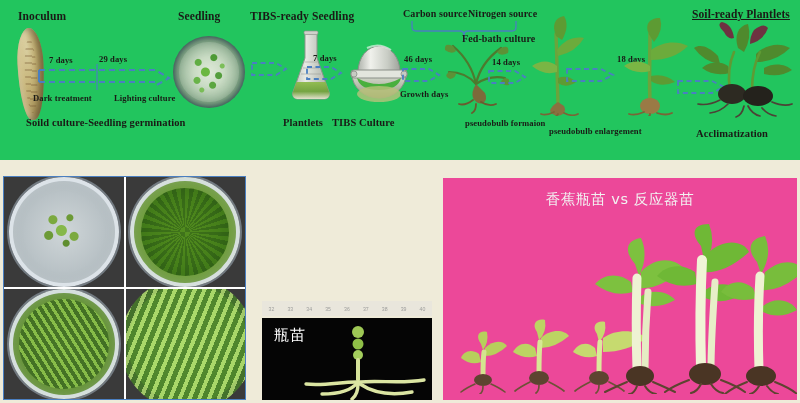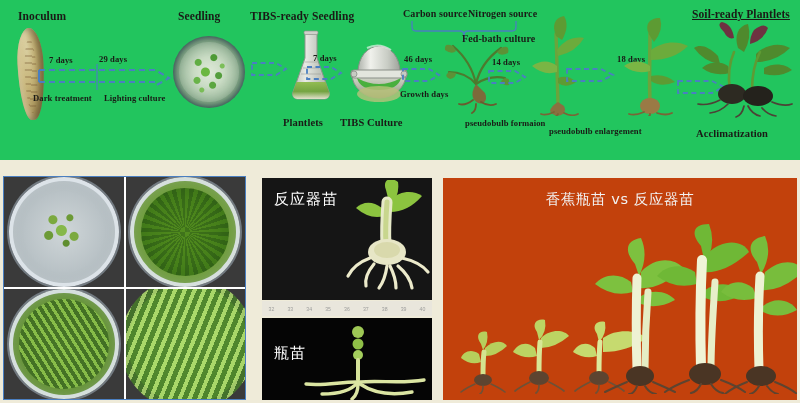--- a/index.html
+++ b/index.html
@@ -102,21 +102,21 @@
   
   #panel-reactor{left:262px;top:18px;width:170px;height:122px;background:#151515;}
   #panel-bottle{left:262px;top:158px;width:170px;height:82px;background:#050505;}
   #ruler{position:absolute;left:262px;top:141px;width:170px;height:15px;background:#e9e6dc;
          display:flex;align-items:center;justify-content:space-around;}
   .ruler-tick{font-family:"Liberation Sans",sans-serif;font-size:5.2px;color:#5c5f64;opacity:.55;}
 
   .cn-label{position:absolute;color:#ffffff;font-family:"DejaVu Sans",sans-serif;font-size:15px;font-weight:500;letter-spacing:1px;}
 
   
-  #panel-compare{left:443px;top:18px;width:354px;height:222px;background:#c2410c;}
+  #panel-compare{left:443px;top:18px;width:354px;height:222px;background:#ec4899;}
   #compare-title{position:absolute;left:0;right:0;top:12px;text-align:center;color:#f2f2f2;
       font-family:"DejaVu Sans",sans-serif;font-size:14.5px;letter-spacing:.6px;}
 
   .plant-row{position:absolute;left:0;right:0;bottom:0;height:100%;}
   .cmp-plant{position:absolute;bottom:6px;}
 </style>
 </head>
 <body>
 
 <div id="page">
@@ -132,22 +132,23 @@
     <div class="dashed-arrow" style="left:37px;top:64px;">
       <svg width="136" height="28" viewBox="0 0 136 28">
         <path d="M2 6 H118 L132 14 L118 22" fill="none" stroke="#4a7fc1" stroke-width="2" stroke-dasharray="6 4"></path>
         <path d="M2 18 H118" fill="none" stroke="#4a7fc1" stroke-width="2" stroke-dasharray="6 4"></path>
         <path d="M2 6 V18" fill="none" stroke="#4a7fc1" stroke-width="2"></path>
         <path d="M60 0 V26" fill="none" stroke="#4a7fc1" stroke-width="1.2"></path>
       </svg>
     </div>
 
     <div class="wf-label lbl-small" style="left:33px;top:93px;">Dark treatment</div>
-    <div class="wf-label lbl-small" style="left:104px;top:93px;">Lighting culture</div>
-
+    <div class="wf-label lbl-small" style="left:114px;top:93px;">Lighting culture</div>
+
+    <div class="wf-label lbl-sub" style="left:26px;top:117px;">Soild culture-Seedling germination</div>
 
     <div class="wf-label lbl-title" style="left:178px;top:10px;">Seedling</div>
     <div class="photo dish" style="left:173px;top:36px;"></div>
 
     <div class="dashed-arrow" style="left:250px;top:60px;">
       <svg width="40" height="18" viewBox="0 0 40 18">
         <path d="M2 3 H26 L36 9 L26 15 H2 Z" fill="none" stroke="#4a7fc1" stroke-width="1.8" stroke-dasharray="5 3.5"></path>
       </svg>
     </div>
 
@@ -207,21 +208,21 @@
         <path d="M7 36 a27 24 0 0 0 54 0 z" fill="url(#baseG)" stroke="#8a8f88" stroke-width="1"></path>
         <rect x="6" y="32" width="56" height="8" rx="3" fill="#e2e5dd" stroke="#8a8f88" stroke-width="1"></rect>
         <path d="M12 40 q22 12 44 0 q-3 12 -22 12 q-19 0 -22 -12 z" fill="#3fae34" opacity=".92"></path>
         <ellipse cx="34" cy="56" rx="22" ry="8" fill="#b9c27a" opacity=".8"></ellipse>
         <circle cx="9" cy="36" r="3" fill="#c7cbc3" stroke="#8a8f88" stroke-width=".8"></circle>
         <circle cx="59" cy="36" r="3" fill="#c7cbc3" stroke="#8a8f88" stroke-width=".8"></circle>
         <path d="M22 10 q12 -6 24 2" fill="none" stroke="#ffffff" stroke-width="2" opacity=".6"></path>
       </svg>
     </div>
 
-    <div class="wf-label lbl-sub" style="left:340px;top:117px;">TIBS Culture</div>
+    <div class="wf-label lbl-sub" style="left:332px;top:117px;">TIBS Culture</div>
 
     <div class="wf-label lbl-tiny" style="left:403px;top:8px;">Carbon source</div>
     <div class="wf-label lbl-tiny" style="left:468px;top:8px;">Nitrogen source</div>
     <div class="bracket" style="left:410px;top:19px;">
       <svg width="110" height="26" viewBox="0 0 110 26">
         <path d="M2 2 v6 q0 4 4 4 h44 q4 0 4 4 v0 q0 -4 4 -4 h44 q4 0 4 -4 v-6" fill="none" stroke="#4a7fc1" stroke-width="1.3"></path>
         <path d="M54 16 v7" fill="none" stroke="#4a7fc1" stroke-width="1.3"></path>
       </svg>
     </div>
     <div class="wf-label lbl-tiny" style="left:462px;top:33px;">Fed-bath culture</div>
@@ -356,57 +357,35 @@
         </div>
         <div class="dish-cell">
           <div class="culture-dish cd-c"></div>
         </div>
         <div class="dish-cell">
           <div class="culture-dish cd-d"></div>
         </div>
       </div>
     </div>
 
-    <div class="panel" id="panel-reactor">
-      <div class="cn-label" style="left:12px;top:12px;">反应器苗</div>
-      <svg style="position:absolute;left:78px;top:2px;" width="92" height="118" viewBox="0 0 92 118">
-        <g fill="#8cc43f">
-          <path d="M46 10 C42 0 50 -4 58 2 q2 14 -8 24 z"></path>
-          <path d="M50 20 C60 10 74 10 82 16 q-14 16 -32 16 z"></path>
-          <path d="M42 28 C32 20 22 22 16 28 q14 12 28 8 z"></path>
-        </g>
-        <path d="M46 64 C45 50 46 36 47 22" fill="none" stroke="#e6e9c8" stroke-width="11" stroke-linecap="round"></path>
-        <path d="M46 64 C45 50 46 36 47 22" fill="none" stroke="#c8d68e" stroke-width="5" stroke-linecap="round"></path>
-        <ellipse cx="47" cy="72" rx="19" ry="13" fill="#e7e6c6"></ellipse>
-        <ellipse cx="47" cy="70" rx="13" ry="8" fill="#d9d9ac"></ellipse>
-        <g fill="none" stroke="#eceacb" stroke-width="3.2" stroke-linecap="round">
-          <path d="M30 78 q-16 6 -22 18"></path>
-            <path d="M34 84 q-10 12 -8 22"></path>
-          <path d="M62 78 q18 4 26 14"></path>
-            <path d="M58 86 q12 10 14 22"></path>
-          <path d="M47 86 q-2 14 -8 22"></path>
-            <path d="M50 86 q6 12 6 22"></path>
-        </g>
-      </svg>
-    </div>
 
     <div id="ruler">
       <span class="ruler-tick">32</span>
       <span class="ruler-tick">33</span>
       <span class="ruler-tick">34</span>
       <span class="ruler-tick">35</span>
       <span class="ruler-tick">36</span>
       <span class="ruler-tick">37</span>
       <span class="ruler-tick">38</span>
       <span class="ruler-tick">39</span>
       <span class="ruler-tick">40</span>
     </div>
 
     <div class="panel" id="panel-bottle">
-      <div class="cn-label" style="left:12px;top:26px;">瓶苗</div>
+      <div class="cn-label" style="left:12px;top:8px;">瓶苗</div>
       <svg style="position:absolute;left:40px;top:6px;" width="130" height="76" viewBox="0 0 130 76">
         <circle cx="56" cy="8" r="6" fill="#9ec855"></circle>
         <circle cx="56" cy="20" r="5.5" fill="#8fbf47"></circle>
         <circle cx="56" cy="31" r="5" fill="#a3cd5c"></circle>
         <path d="M56 36 C56 44 56 50 56 56" fill="none" stroke="#d6e29a" stroke-width="4" stroke-linecap="round"></path>
         <g fill="none" stroke="#dbe5a2" stroke-width="3.4" stroke-linecap="round">
           <path d="M54 58 C38 58 22 62 4 60"></path>
           <path d="M58 58 C78 56 98 60 122 56"></path>
           <path d="M56 58 C50 66 38 70 20 70"></path>
           <path d="M58 60 C70 68 88 72 110 68"></path>

